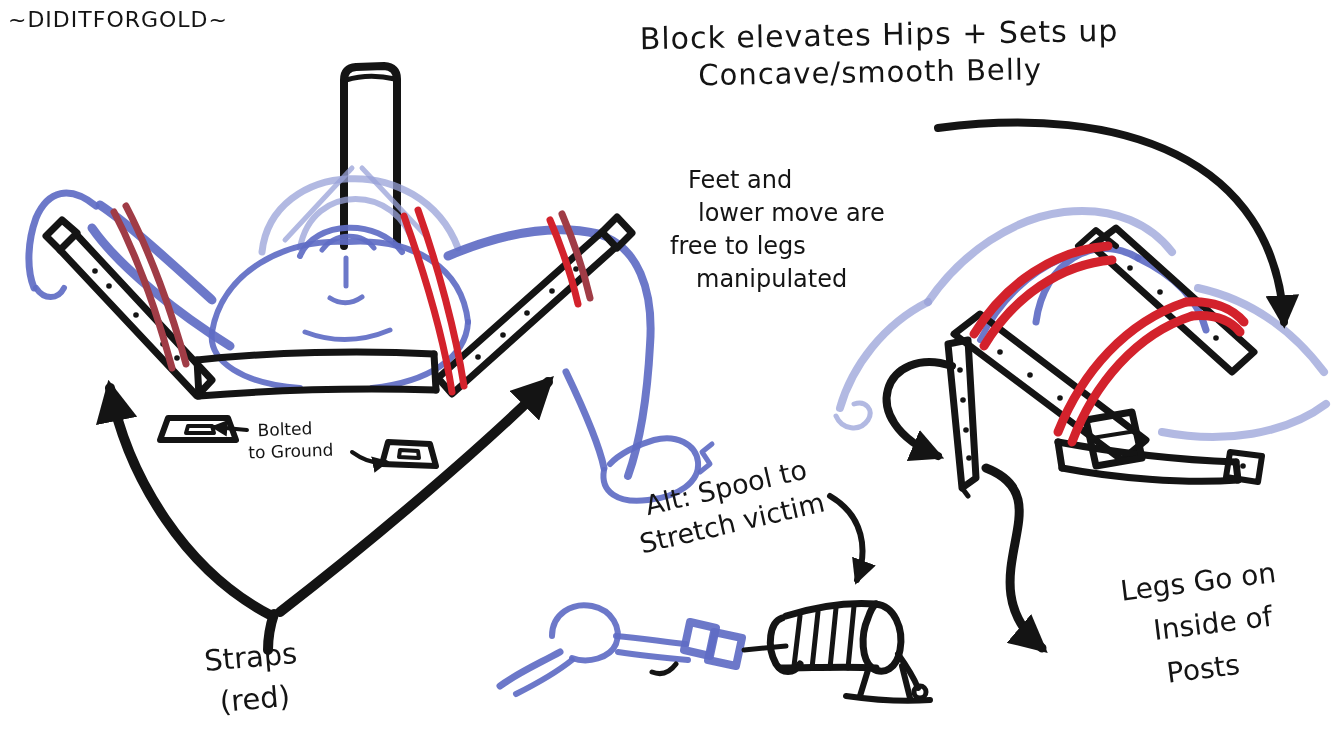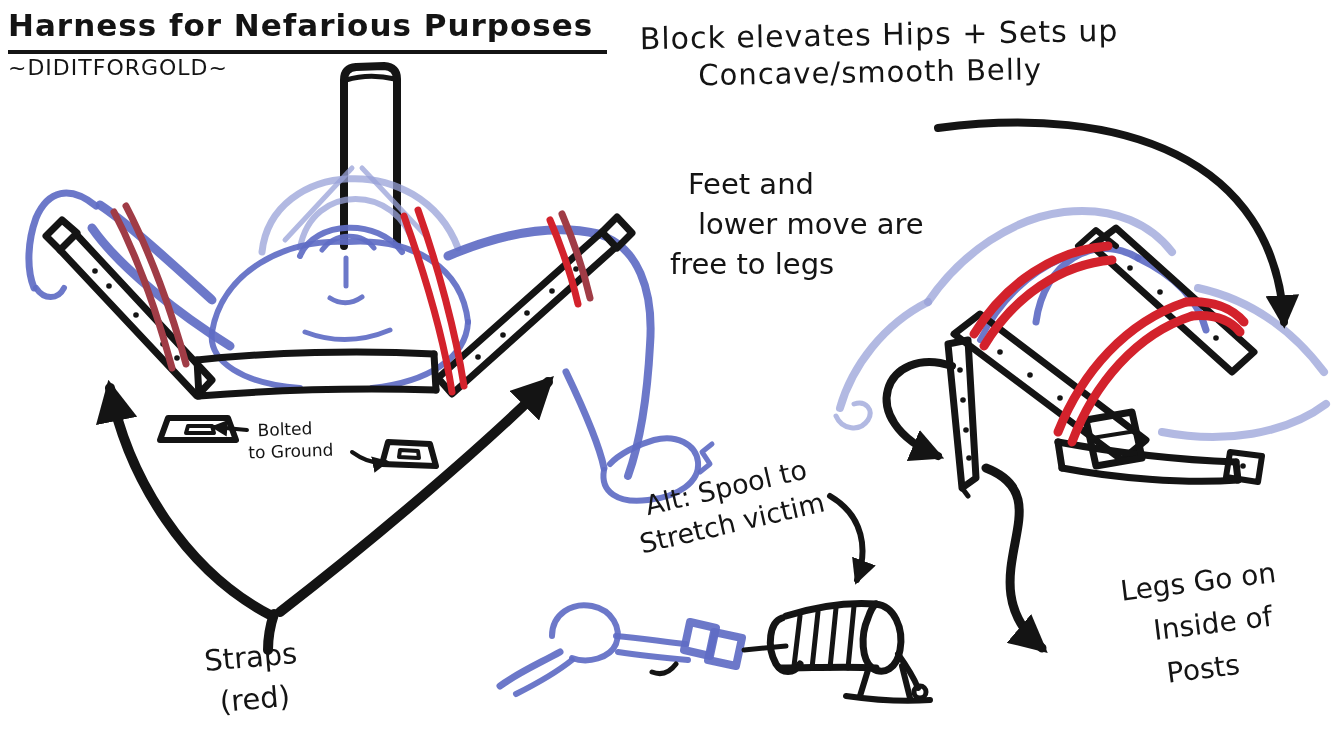--- a/index.html
+++ b/index.html
@@ -29,21 +29,21 @@
   .txt{position:absolute;white-space:nowrap;line-height:1.25;}
   .txt span{display:block;}
   .title-block{left:8px;top:6px;}
   .title-line{
     font-size:31px;font-weight:bold;letter-spacing:1px;
     border-bottom:4px solid var(--ink);padding:0 14px 5px 0;
   }
   .signature-line{font-size:22px;font-weight:normal;letter-spacing:1px;margin-top:0;}
   .block-note{left:640px;top:16px;transform:rotate(-1deg);font-size:30px;letter-spacing:1px;}
   .block-note span:nth-child(2){margin-left:58px;font-size:29px;}
-  .feet-note{left:662px;top:164px;font-size:29px;line-height:1.38;}
+  .feet-note{left:662px;top:164px;font-size:24px;line-height:1.38;}
   .feet-note span:nth-child(1){margin-left:26px;}
   .feet-note span:nth-child(2){margin-left:36px;}
   .feet-note span:nth-child(3){margin-left:8px;}
   .feet-note span:nth-child(4){margin-left:34px;}
   .feet-note span:nth-child(5){margin-left:6px;}
   .bolted-note{left:248px;top:418px;font-size:17px;transform:rotate(-2deg);line-height:1.3;}
   .bolted-note span:nth-child(1){margin-left:10px;}
   .straps-note{left:206px;top:636px;font-size:29px;transform:rotate(-5deg);line-height:1.45;}
   .straps-note span:nth-child(2){margin-left:12px;}
   .spool-note{left:628px;top:492px;font-size:27px;transform:rotate(-13deg);transform-origin:left top;line-height:1.35;}
@@ -214,33 +214,33 @@
       <path class="s-ink" stroke-width="4" marker-end="url(#ah)" d="M247 430 L214 427"></path>
       <path class="s-ink" stroke-width="4" marker-end="url(#ah)" d="M352 452 C 366 462, 376 464, 386 462"></path>
       <path class="s-ink" stroke-width="8" marker-end="url(#ah)" d="M938 128 C 1122 104, 1274 158, 1284 322"></path>
       <path class="s-ink" stroke-width="6" marker-end="url(#ah)" d="M830 496 C 864 516, 868 550, 857 580"></path>
       <path class="s-ink" stroke-width="9" marker-end="url(#ah)" d="M986 468 C 1068 500, 962 580, 1042 648"></path>
       <path class="s-ink" stroke-width="8" marker-end="url(#ah)" d="M952 366 C 886 344, 852 420, 938 456"></path>
     </g>
   </svg>
 
   <div class="txt title-block">
-    <span class="title-line">Harness for Nefarious Purposes</span>
     <span class="signature-line">~DIDITFORGOLD~</span>
   </div>
 
   <div class="txt block-note">
     <span>Block elevates Hips + Sets up</span>
     <span>Concave/smooth Belly</span>
   </div>
 
   <div class="txt feet-note">
     <span>Feet and</span>
     <span>lower move are</span>
     <span>free to legs</span>
+    <span>manipulated</span>
   </div>
 
   <div class="txt bolted-note">
     <span>Bolted</span>
     <span>to Ground</span>
   </div>
 
   <div class="txt straps-note">
     <span>Straps</span>
     <span>(red)</span>

